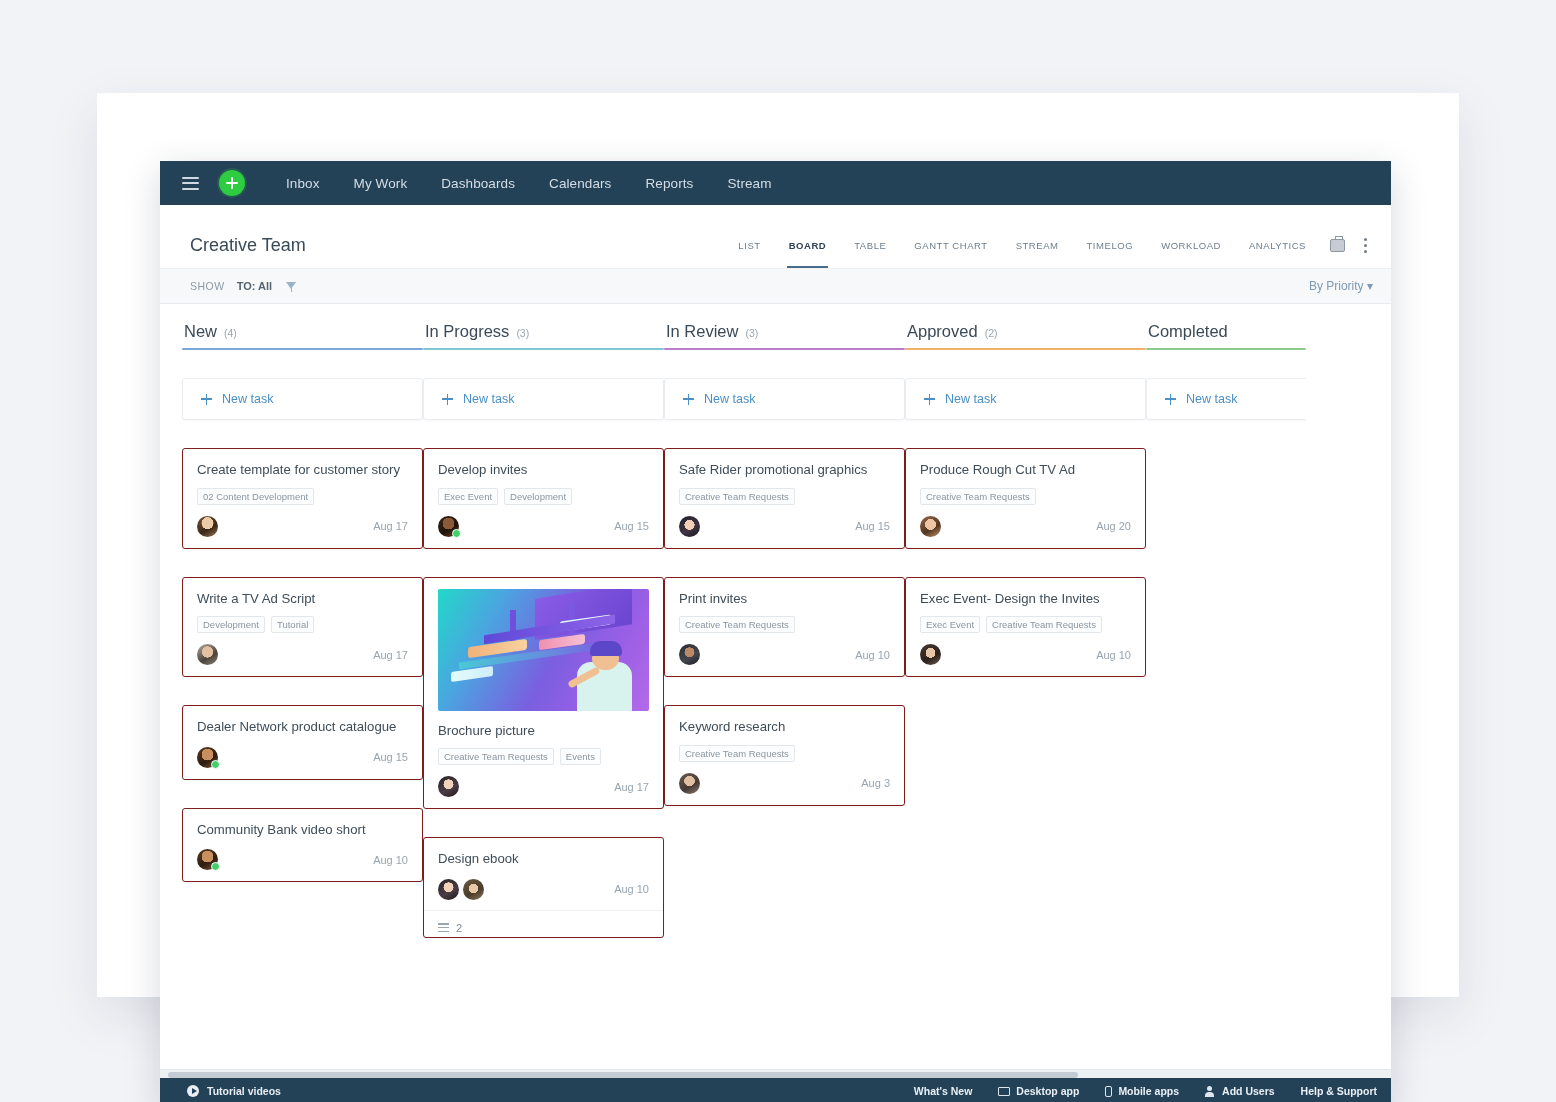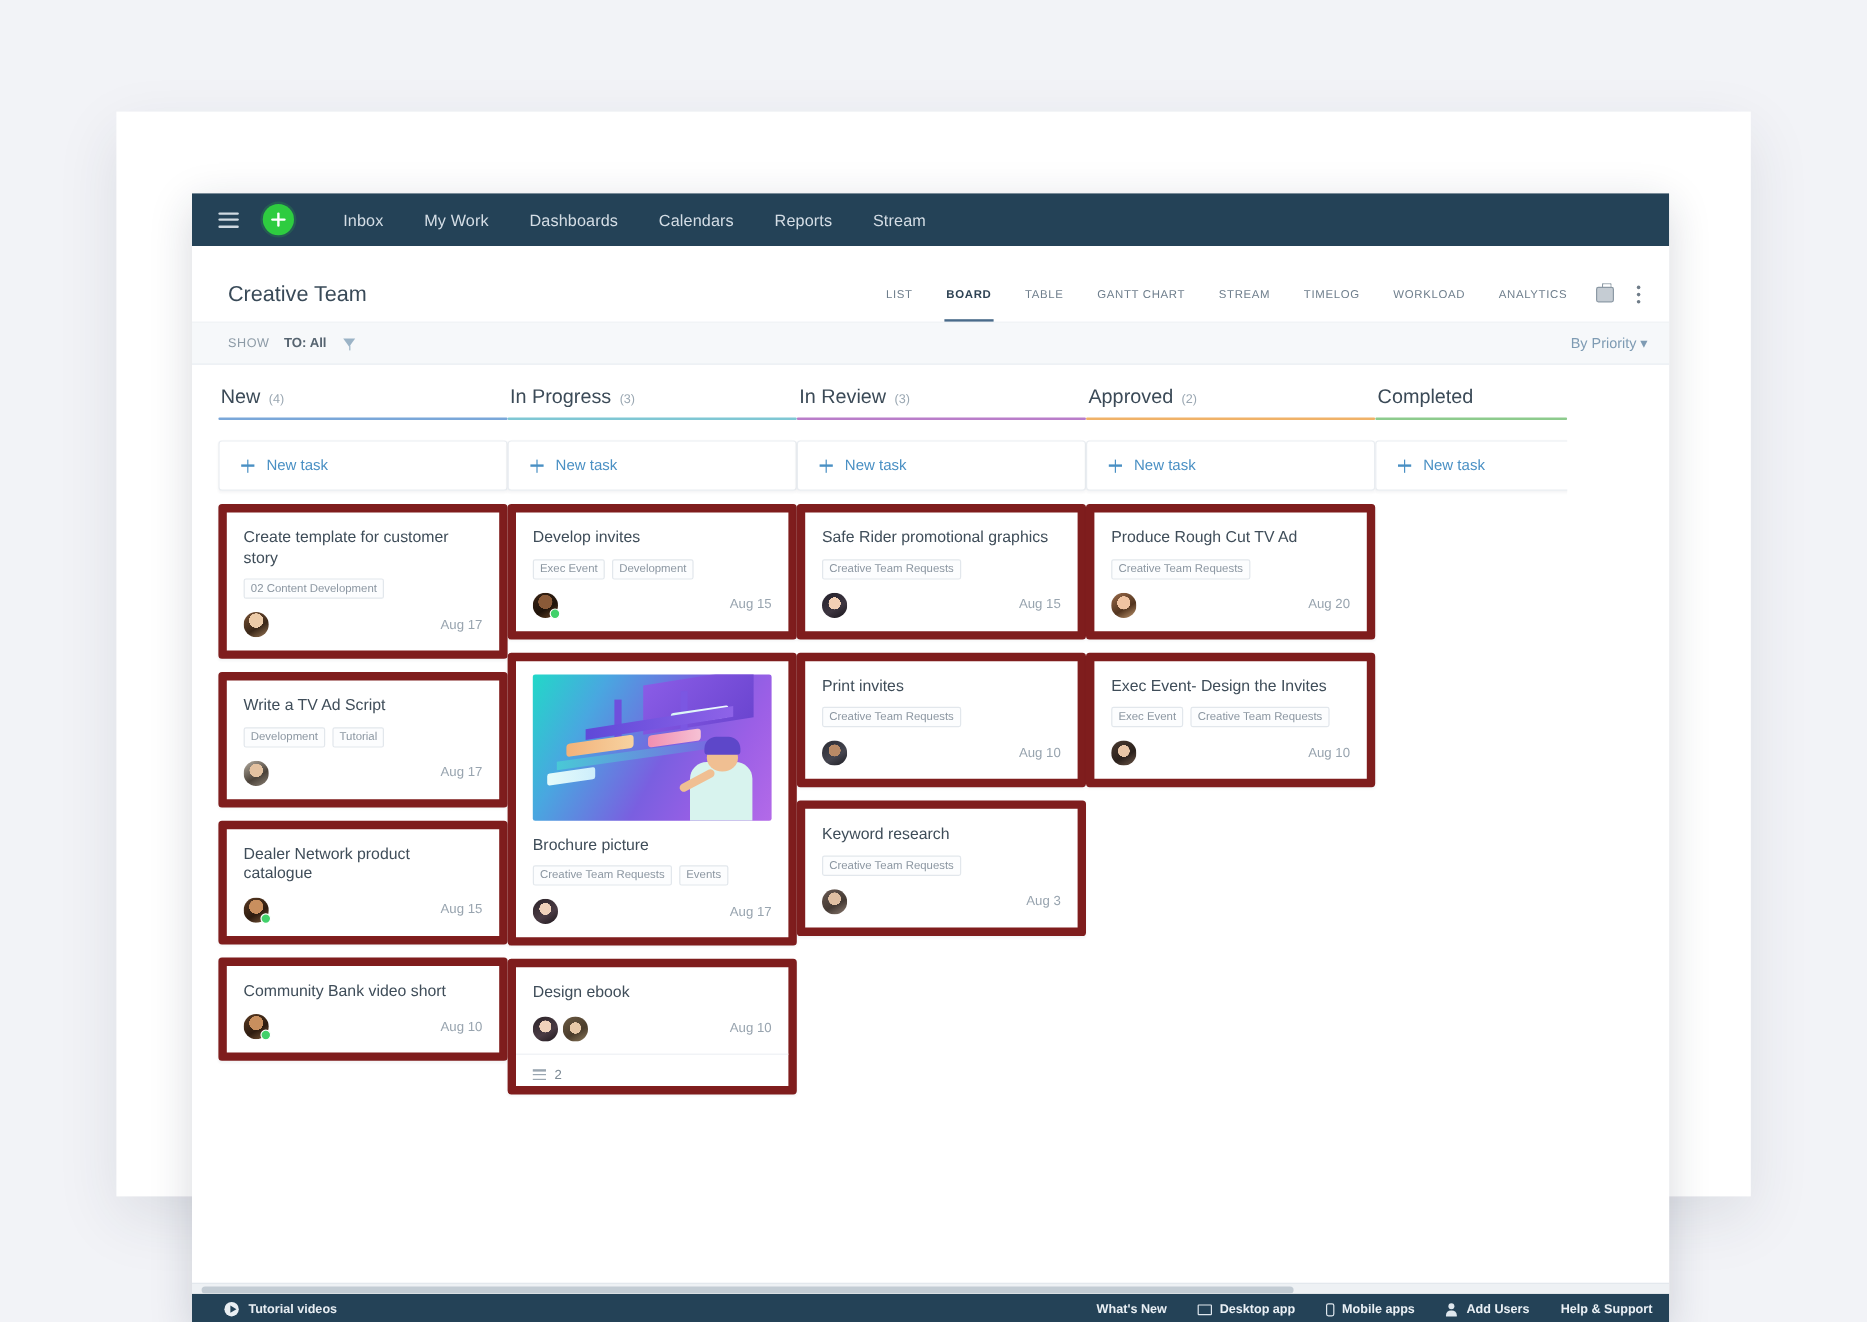--- a/index.html
+++ b/index.html
@@ -182,36 +182,36 @@
     display:flex; padding: 18px 0 18px 22px; 
     height: 100%;
   }
   .column { width: 241px; flex: 0 0 241px; }
   .col-head { display:flex; align-items:baseline; padding: 0 2px 7px 2px;}
   .col-title { font-size:16.5px; color:#3b4a57; }
   .col-count { font-size:10.5px; color:#9aa7b2; margin-left:7px; }
   .col-rule { height:2px; border-radius:1px; }
 
   .new-task {
-    margin-top: 17px;
+    margin-top: 28px;
     height: 42px; background:#fff;
     border:1px solid #e9edf1; border-radius:3px;
     display:flex; align-items:center; padding-left:18px;
     color:#4a90c4; font-size:12.5px; cursor:pointer;
     box-shadow: 0 1px 2px rgba(40,50,70,0.045);
   }
   .nt-plus {
     width:11px;height:11px;position:relative;margin-right:10px;flex:none;
   }
   .nt-plus::before{content:"";position:absolute;left:0;top:4.8px;width:11px;height:1.7px;background:#4a90c4;}
   .nt-plus::after{content:"";position:absolute;left:4.7px;top:0;width:1.7px;height:11px;background:#4a90c4;}
 
   .card {
-    margin-top: 11px; background:#fff;
-    border:7px solid #7f1d1d; border-radius:3px;
+    margin-top: 28px; background:#fff;
+    border:1px solid #7f1d1d; border-radius:3px;
     padding: 13px 14px 11px 14px;
     box-shadow: 0 1px 2px rgba(40,50,70,0.05);
     cursor: pointer;
   }
   .card-title { font-size:13.2px; color:#3f4d59; line-height:1.25; }
   .tags { display:flex; flex-wrap:wrap; gap:6px; margin-top:9px; }
   .tag {
     font-size:9.5px; color:#8b96a1; border:1px solid #e2e7ec;
     border-radius:2px; padding: 2px 5px; background:#fcfdfe; white-space:nowrap;
   }

